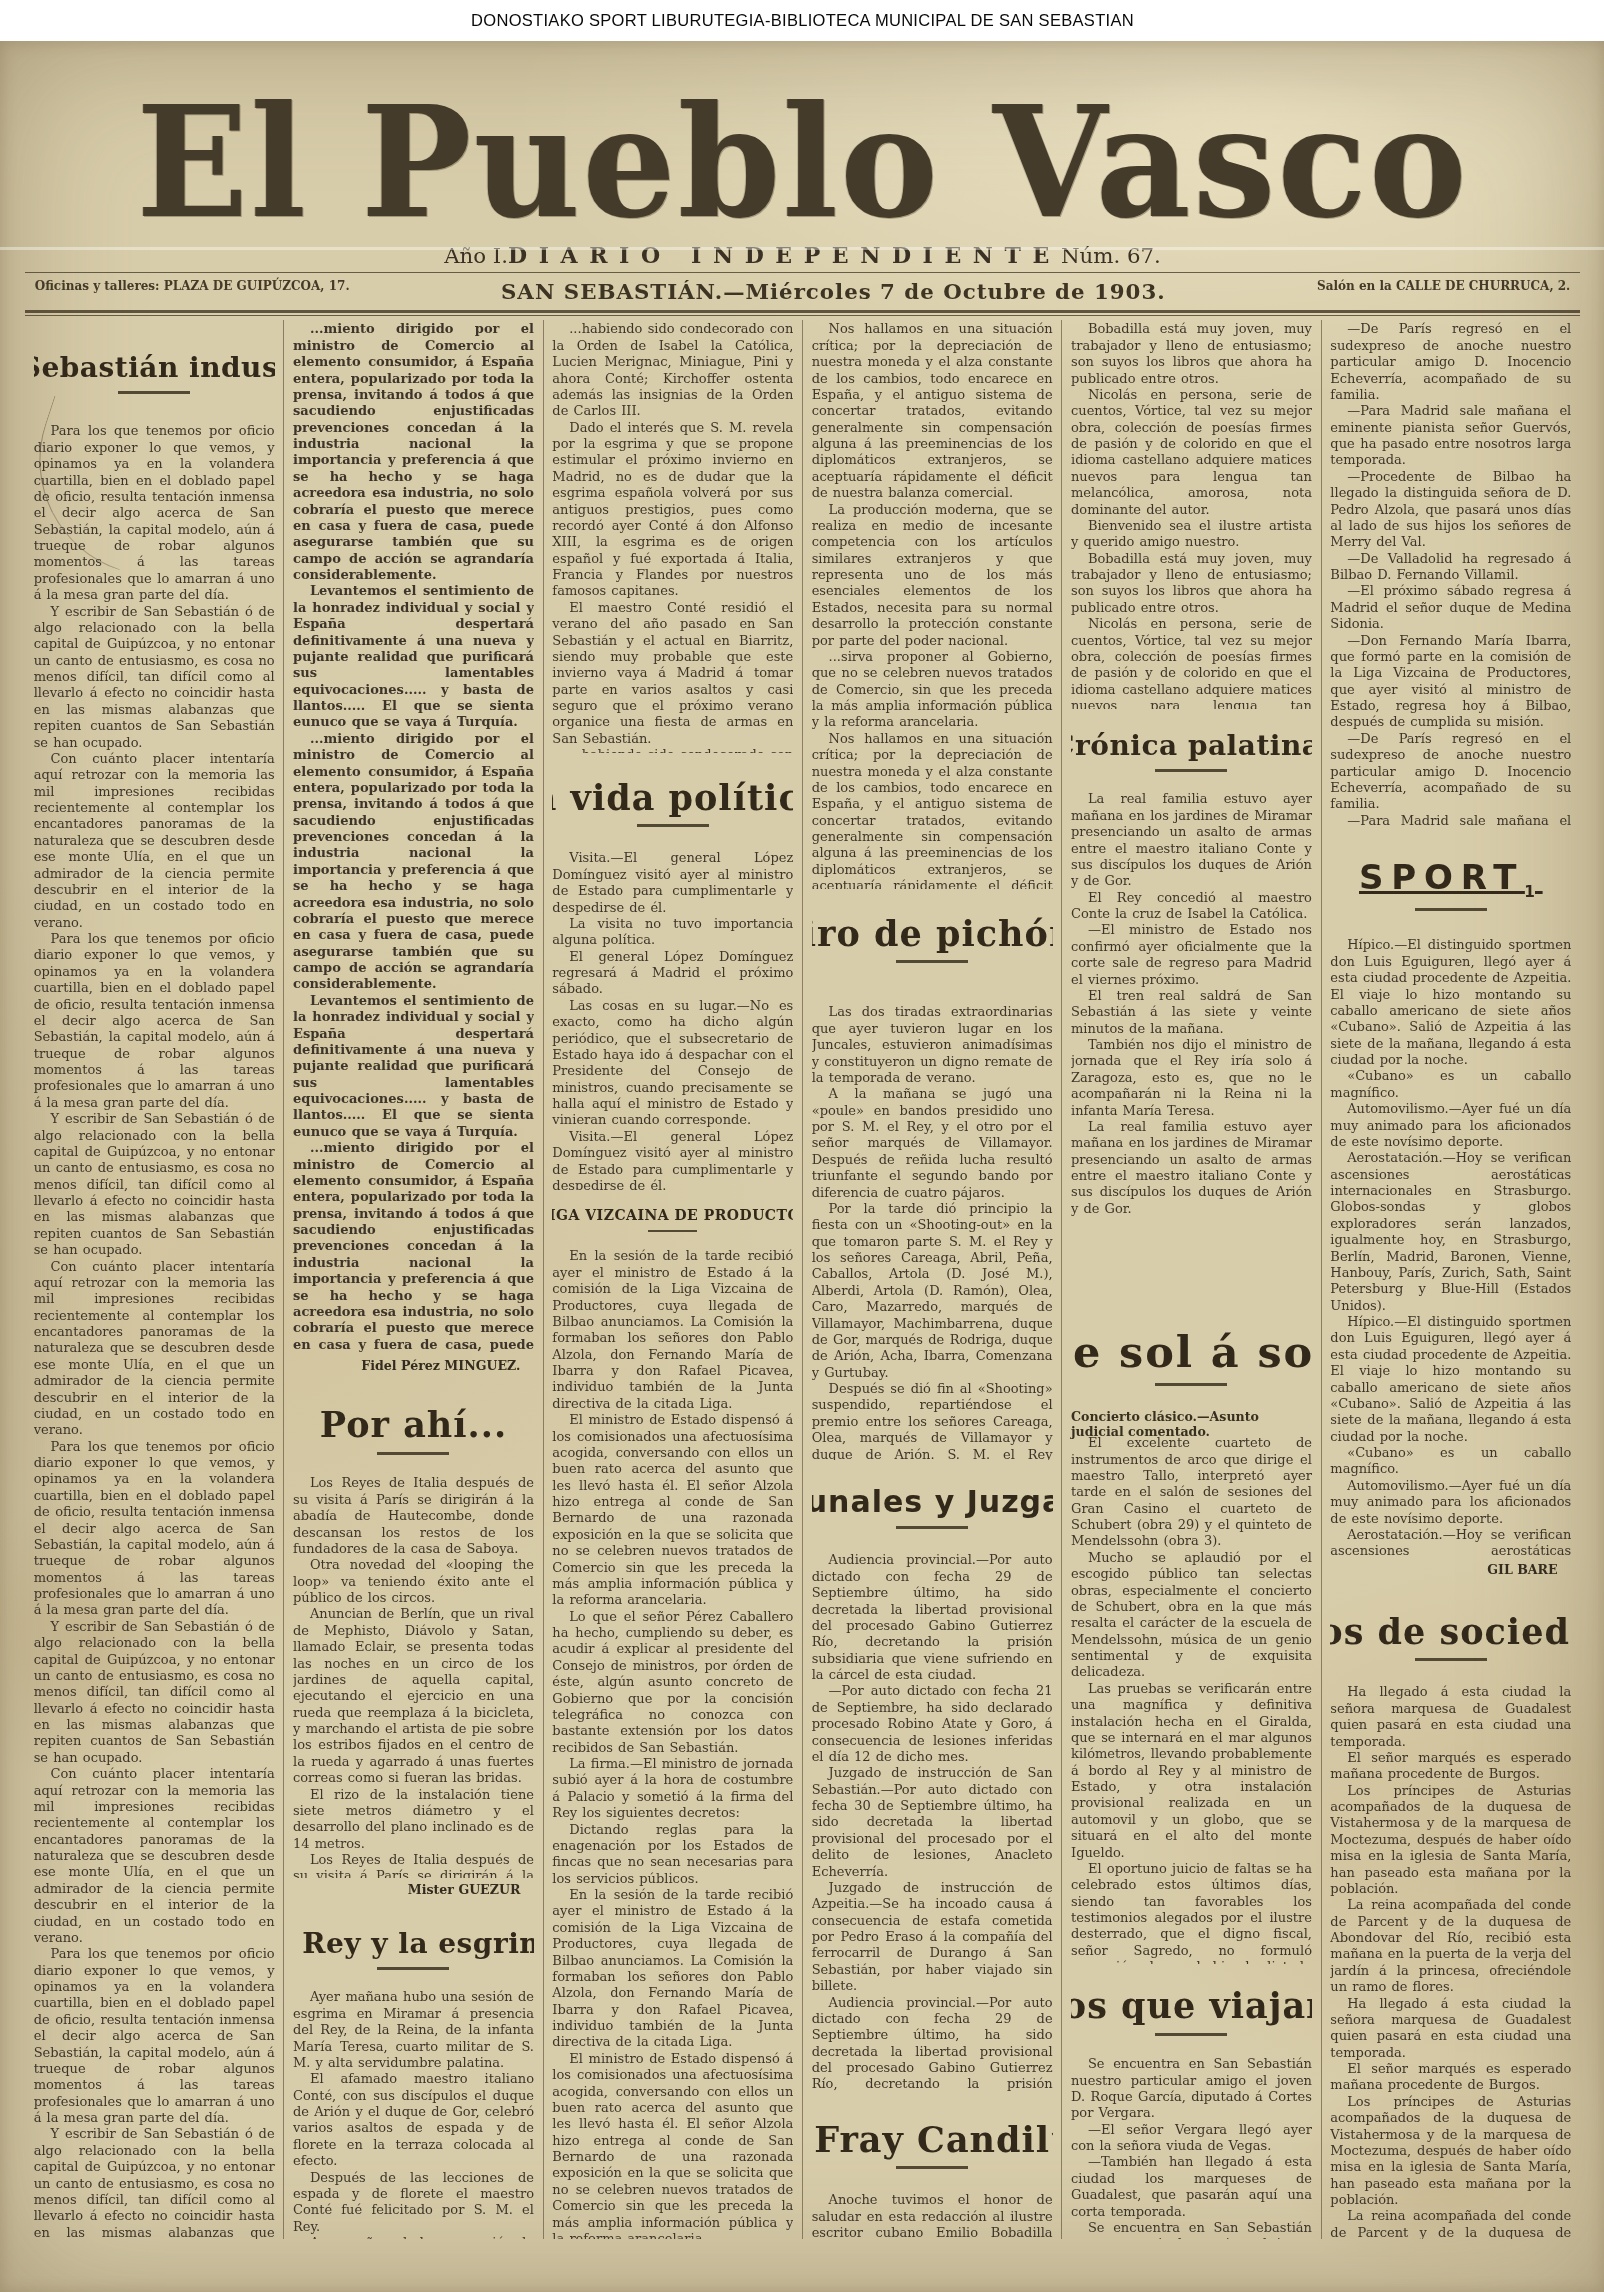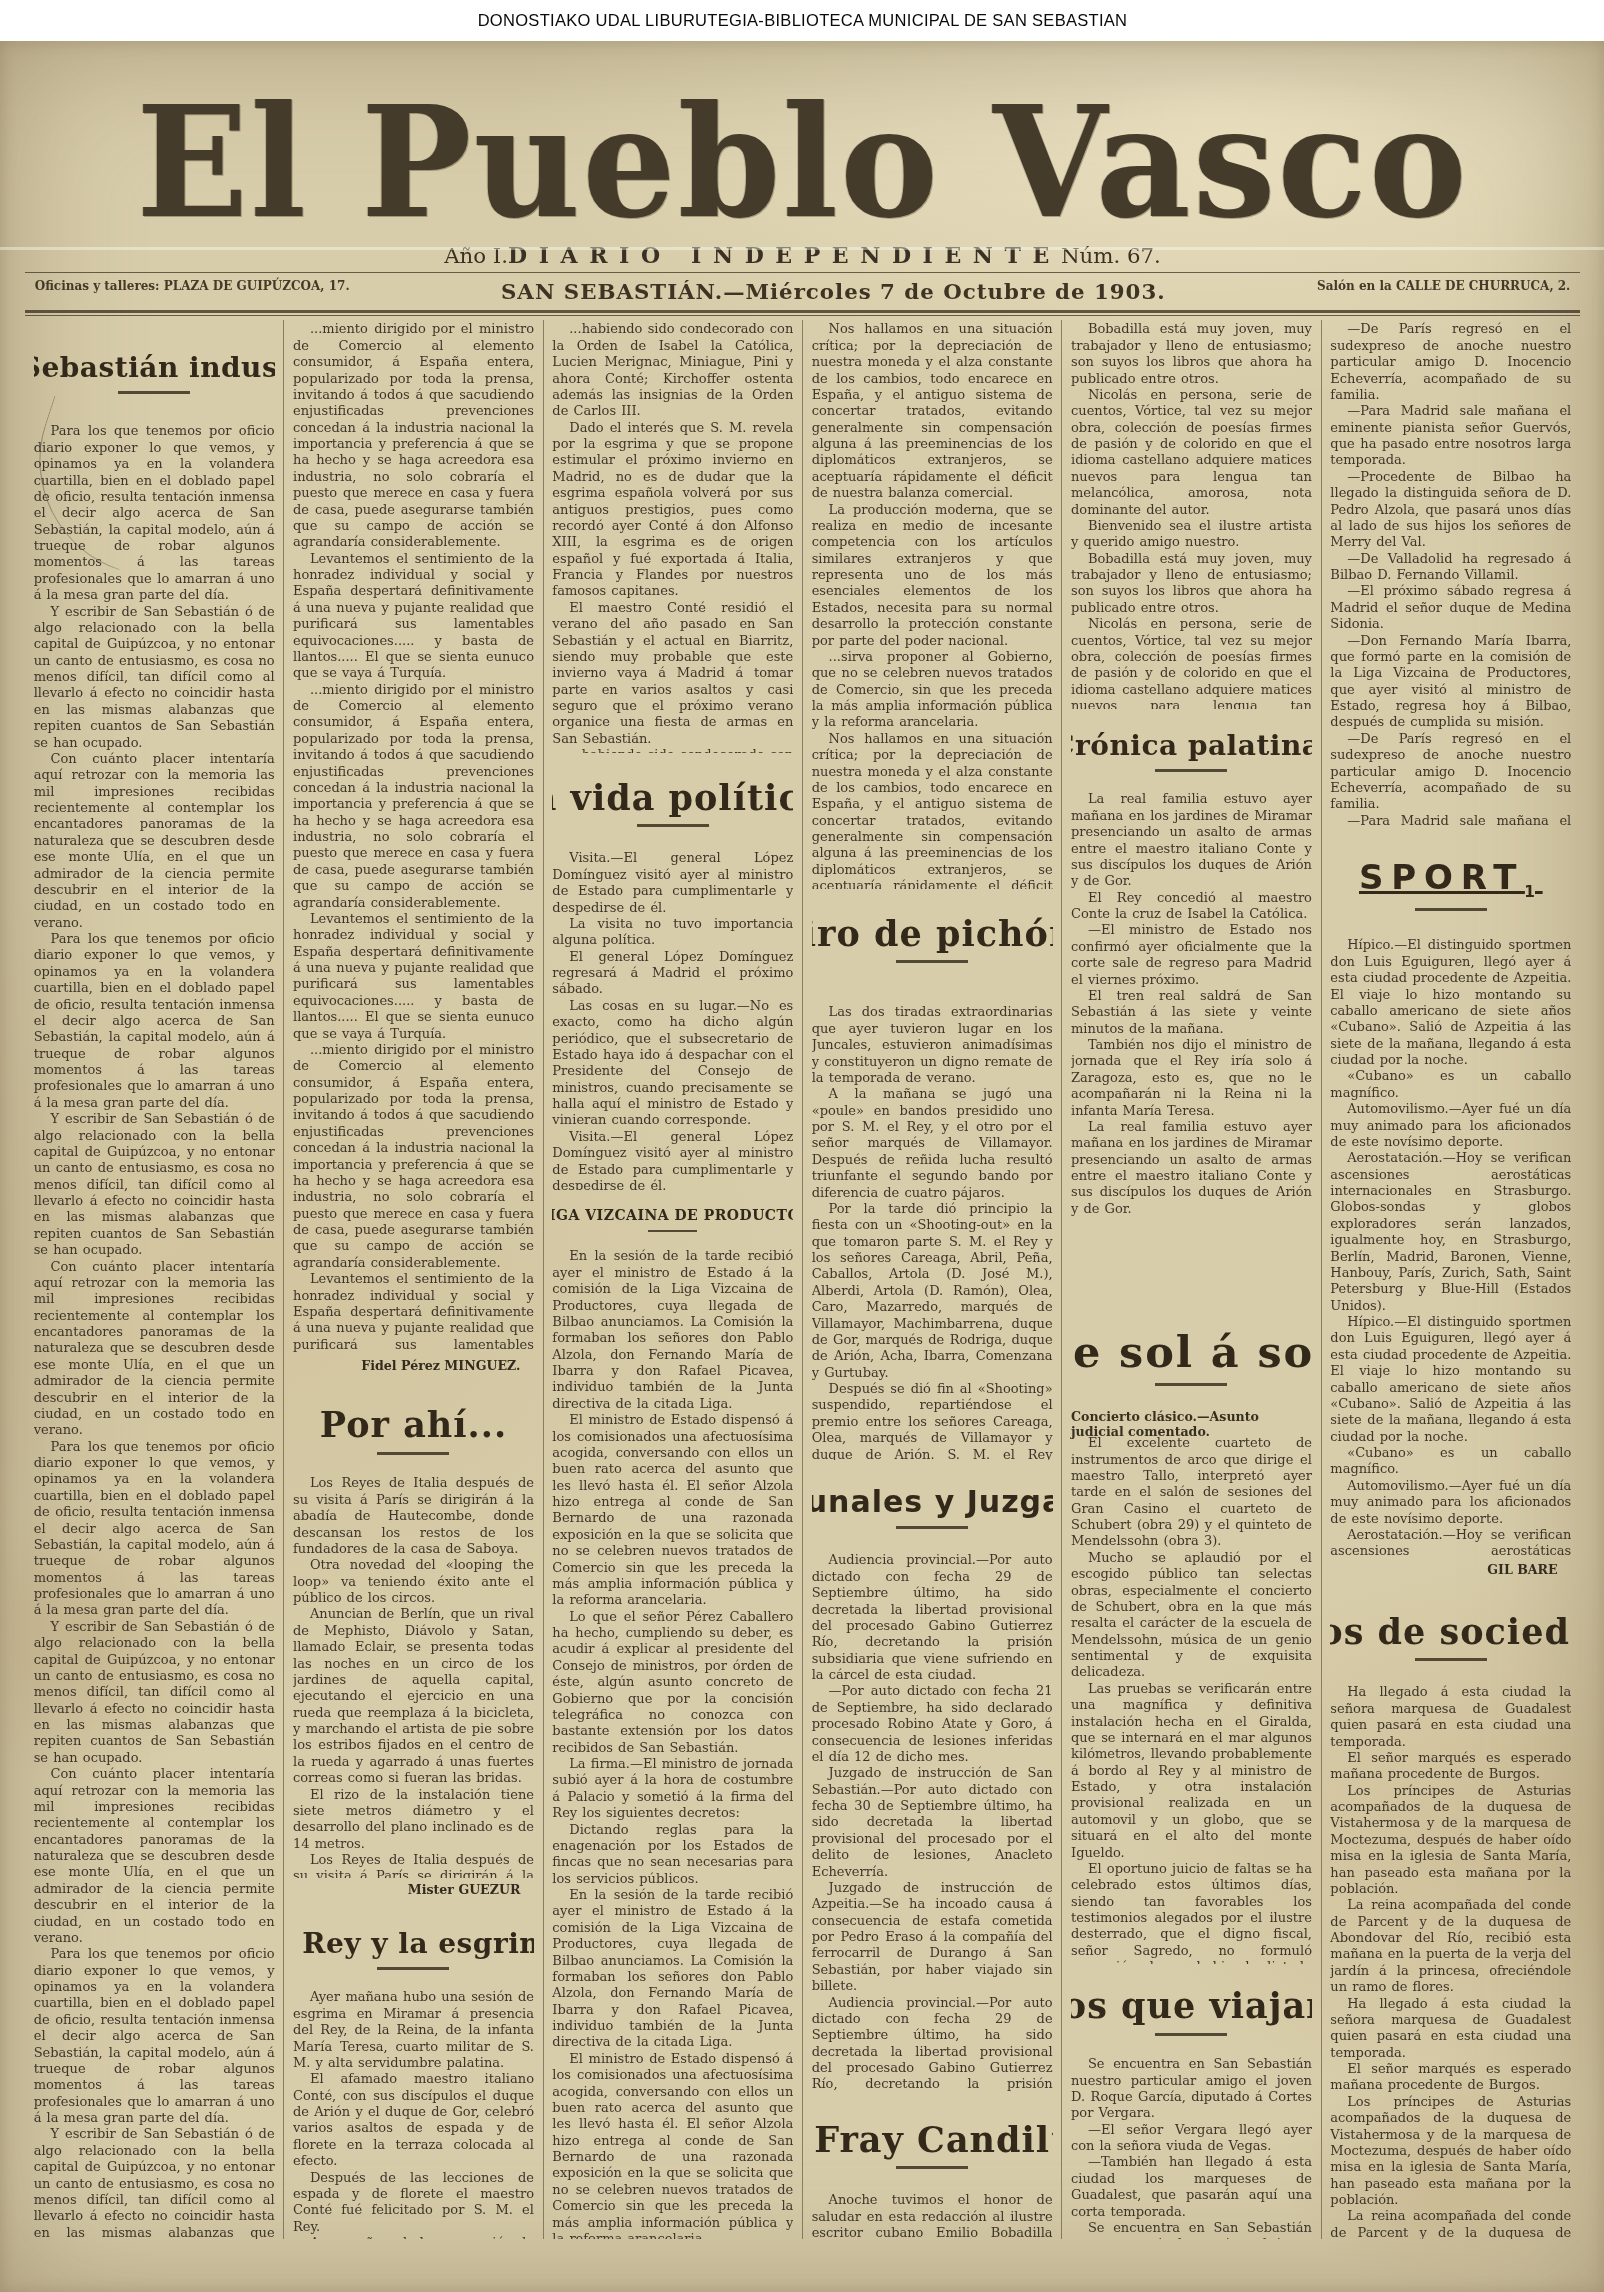--- a/index.html
+++ b/index.html
@@ -57,21 +57,21 @@
   .h-sport .hl-text { font-family:"DejaVu Sans", sans-serif; font-size:34px; font-weight:bold; letter-spacing:7.8px;text-decoration:underline; }
   .h-sc .hl-text { font-size:14px; font-weight:bold; letter-spacing:0.5px; }
   .h-sc .hl-rule { width:49px; height:1.9px; }
   .hl-suffix { font-size:.45em; vertical-align:sub; }
 </style>
 </head>
 <body>
 
 <div class="page">
   <div class="caption-bar">
-    <span>DONOSTIAKO UDAL LIBURUTEGIA-BIBLIOTECA MUNICIPAL DE SAN SEBASTIAN</span>
+    <span>DONOSTIAKO SPORT LIBURUTEGIA-BIBLIOTECA MUNICIPAL DE SAN SEBASTIAN</span>
   </div>
 
   <div class="paper">
     <div class="fold-line"></div>
     <div class="stain s1"></div>
     <div class="stain s2"></div>
     <div class="stain s3"></div>
     <div class="pen-mark"></div>
 
     <div class="masthead">
@@ -105,21 +105,21 @@
             <p class="bpara">Y escribir de San Sebastián ó de algo relacionado con la bella capital de Guipúzcoa, y no entonar un canto de entusiasmo, es cosa no menos difícil, tan difícil como al llevarlo á efecto no coincidir hasta en las mismas alabanzas que repiten cuantos de San Sebastián se han ocupado.</p>
             <p class="bpara">Con cuánto placer intentaría aquí retrozar con la memoria las mil impresiones recibidas recientemente al contemplar los encantadores panoramas de la naturaleza que se descubren desde ese monte Ulía, en el que un admirador de la ciencia permite descubrir en el interior de la ciudad, en un costado todo en verano.</p>
             <p class="bpara">Para los que tenemos por oficio diario exponer lo que vemos, y opinamos ya en la volandera cuartilla, bien en el doblado papel de oficio, resulta tentación inmensa el decir algo acerca de San Sebastián, la capital modelo, aún á trueque de robar algunos momentos á las tareas profesionales que lo amarran á uno á la mesa gran parte del día.</p>
             <p class="bpara">Y escribir de San Sebastián ó de algo relacionado con la bella capital de Guipúzcoa, y no entonar un canto de entusiasmo, es cosa no menos difícil, tan difícil como al llevarlo á efecto no coincidir hasta en las mismas alabanzas que repiten cuantos de San Sebastián se han ocupado.</p>
             <p class="bpara">Con cuánto placer intentaría aquí retrozar con la memoria las mil impresiones recibidas recientemente al contemplar los encantadores panoramas de la naturaleza que se descubren desde ese monte Ulía, en el que un admirador de la ciencia permite descubrir en el interior de la ciudad, en un costado todo en verano.</p>
             <p class="bpara">Para los que tenemos por oficio diario exponer lo que vemos, y opinamos ya en la volandera cuartilla, bien en el doblado papel de oficio, resulta tentación inmensa el decir algo acerca de San Sebastián, la capital modelo, aún á trueque de robar algunos momentos á las tareas profesionales que lo amarran á uno á la mesa gran parte del día.</p>
             <p class="bpara">Y escribir de San Sebastián ó de algo relacionado con la bella capital de Guipúzcoa, y no entonar un canto de entusiasmo, es cosa no menos difícil, tan difícil como al llevarlo á efecto no coincidir hasta en las mismas alabanzas que repiten cuantos de San Sebastián se han ocupado.</p>
           </div>
         </div>
         <div class="col">
-          <div class="fill" style="height: 1033px;">
+          <div class="fill" style="height: 1033px; font-weight: bold;">
             <p class="bpara">...miento dirigido por el ministro de Comercio al elemento consumidor, á España entera, popularizado por toda la prensa, invitando á todos á que sacudiendo enjustificadas prevenciones concedan á la industria nacional la importancia y preferencia á que se ha hecho y se haga acreedora esa industria, no solo cobraría el puesto que merece en casa y fuera de casa, puede asegurarse también que su campo de acción se agrandaría considerablemente.</p>
             <p class="bpara">Levantemos el sentimiento de la honradez individual y social y España despertará definitivamente á una nueva y pujante realidad que purificará sus lamentables equivocaciones..... y basta de llantos..... El que se sienta eunuco que se vaya á Turquía.</p>
             <p class="bpara">...miento dirigido por el ministro de Comercio al elemento consumidor, á España entera, popularizado por toda la prensa, invitando á todos á que sacudiendo enjustificadas prevenciones concedan á la industria nacional la importancia y preferencia á que se ha hecho y se haga acreedora esa industria, no solo cobraría el puesto que merece en casa y fuera de casa, puede asegurarse también que su campo de acción se agrandaría considerablemente.</p>
             <p class="bpara">Levantemos el sentimiento de la honradez individual y social y España despertará definitivamente á una nueva y pujante realidad que purificará sus lamentables equivocaciones..... y basta de llantos..... El que se sienta eunuco que se vaya á Turquía.</p>
             <p class="bpara">...miento dirigido por el ministro de Comercio al elemento consumidor, á España entera, popularizado por toda la prensa, invitando á todos á que sacudiendo enjustificadas prevenciones concedan á la industria nacional la importancia y preferencia á que se ha hecho y se haga acreedora esa industria, no solo cobraría el puesto que merece en casa y fuera de casa, puede asegurarse también que su campo de acción se agrandaría considerablemente.</p>
             <p class="bpara">Levantemos el sentimiento de la honradez individual y social y España despertará definitivamente á una nueva y pujante realidad que purificará sus lamentables equivocaciones..... y basta de llantos..... El que se sienta eunuco que se vaya á Turquía.</p>
           </div>
           <p class="sig">Fidel Pérez MINGUEZ.</p>
           <div class="hl h-lg" style="height: 92px;">
             <div class="hl-text">Por ahí...</div>

